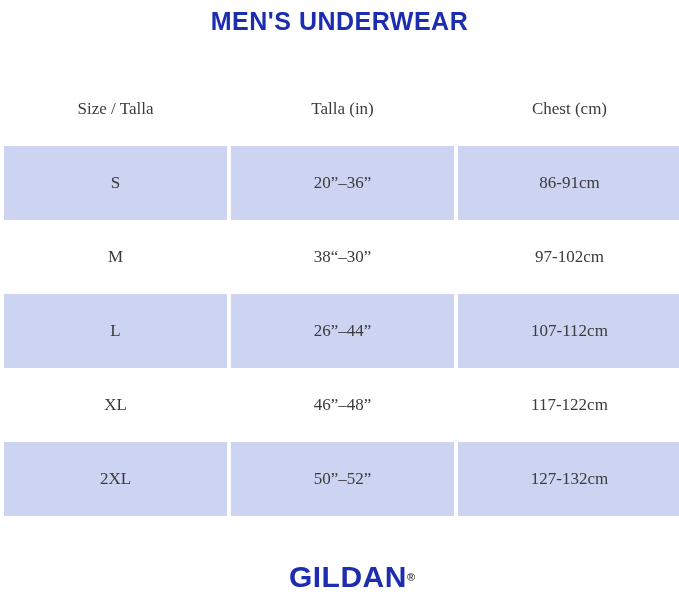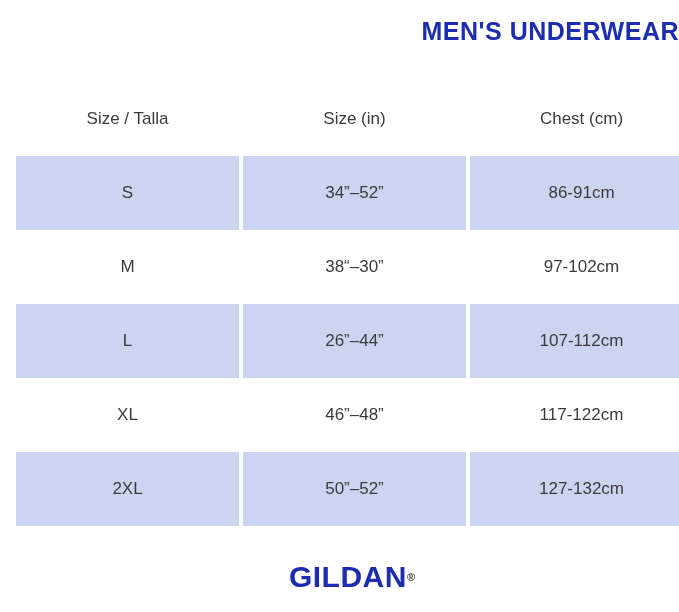--- a/index.html
+++ b/index.html
@@ -15,34 +15,35 @@
     overflow: hidden;
   }
   .page {
     width: 679px;
     height: 612px;
     position: relative;
     display: flex;
     flex-direction: column;
   }
   .title-block {
-    text-align: right;
-    padding-top: 16px;
+    text-align: center;
+    padding-top: 6px;
   }
   .title-line {
     color: #1d2db0;
     font-weight: bold;
     font-size: 25px;
     letter-spacing: 0.5px;
     line-height: 30px;
     text-transform: uppercase;
   }
   .table-wrap {
     margin-top: 36px;
-    padding: 0 16px;
+    padding: 0 4px;
+    font-family: Liberation Serif, serif;
   }
   table.size-chart {
     width: 663px;
     border-collapse: collapse;
     table-layout: fixed;
   }
   table.size-chart th {
     font-weight: normal;
     font-size: 17px;
     color: #3b3b3b;
@@ -102,28 +103,28 @@
 
   <div class="title-block">
     <div class="title-line">MEN'S UNDERWEAR</div>
   </div>
 
   <div class="table-wrap">
     <table class="size-chart">
       <thead>
         <tr>
           <th class="cell col-a">Size / Talla</th>
-          <th class="cell col-b">Size (in)</th>
+          <th class="cell col-b">Talla (in)</th>
           <th class="cell col-c">Chest (cm)</th>
         </tr>
       </thead>
       <tbody>
         <tr class="shaded">
           <td class="cell col-a">S</td>
-          <td class="cell col-b">34”–52”</td>
+          <td class="cell col-b">20”–36”</td>
           <td class="cell col-c">86-91cm</td>
         </tr>
         <tr>
           <td class="cell col-a">M</td>
           <td class="cell col-b">38“–30”</td>
           <td class="cell col-c">97-102cm</td>
         </tr>
         <tr class="shaded">
           <td class="cell col-a">L</td>
           <td class="cell col-b">26”–44”</td>

